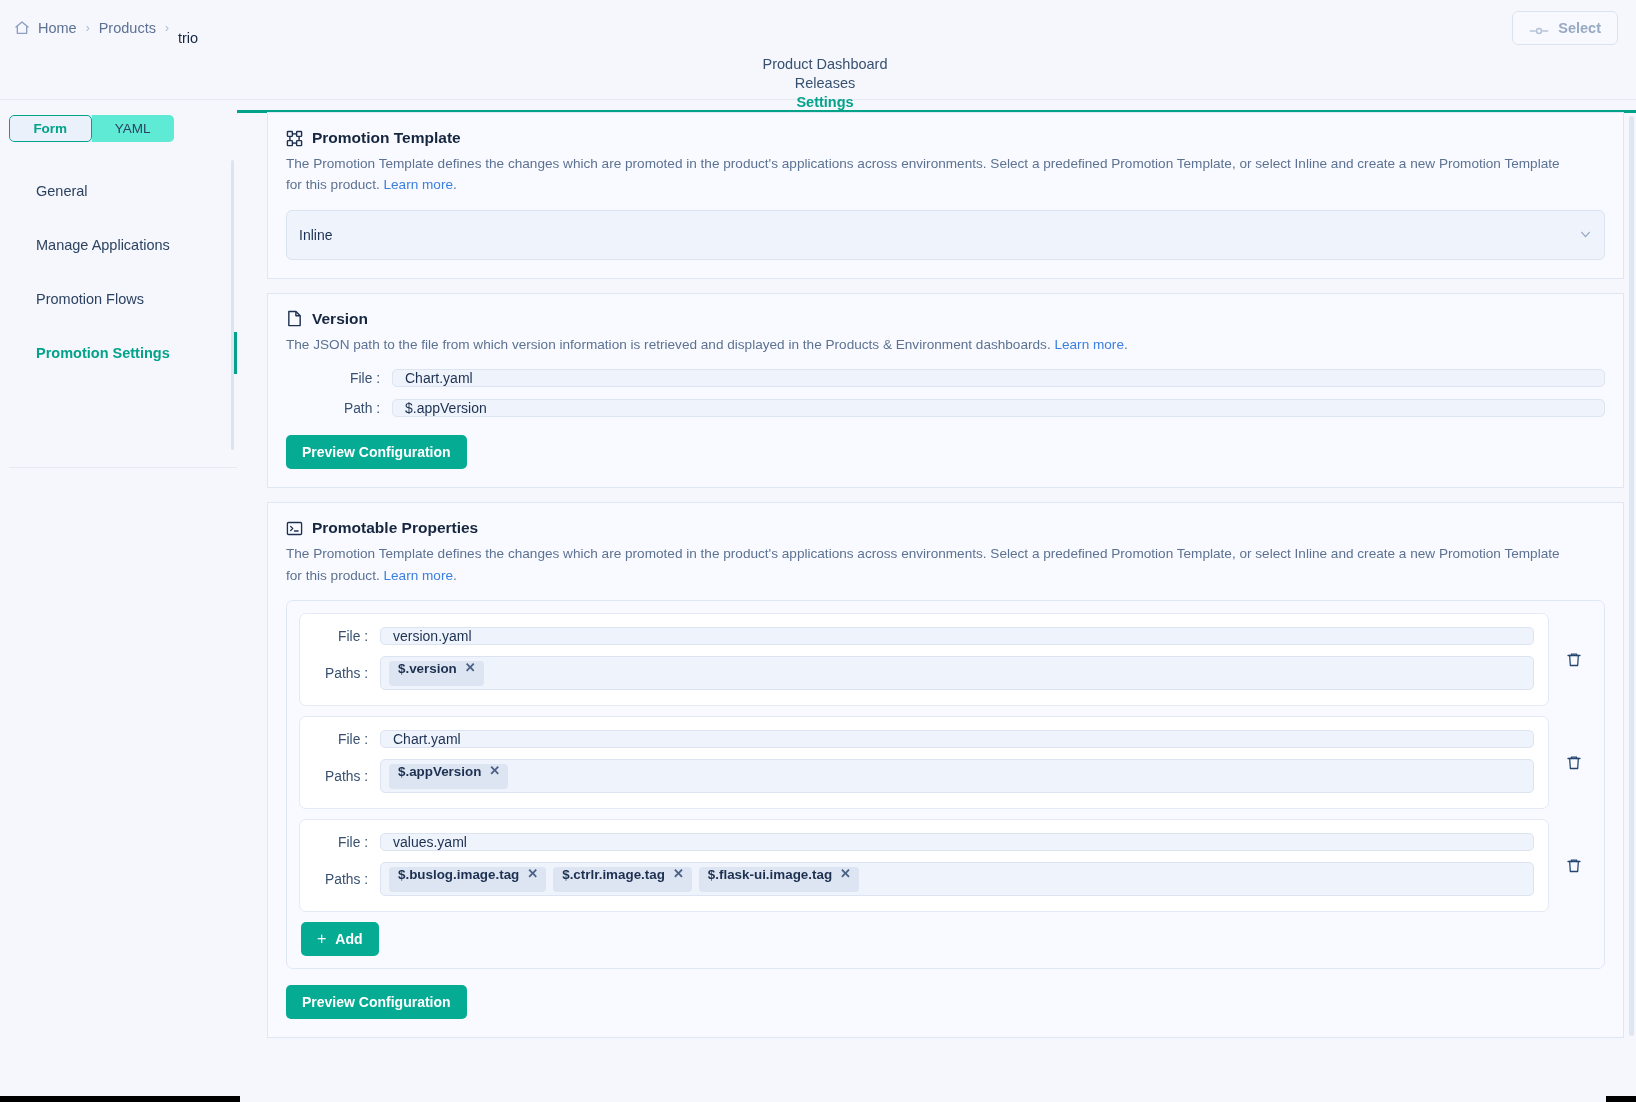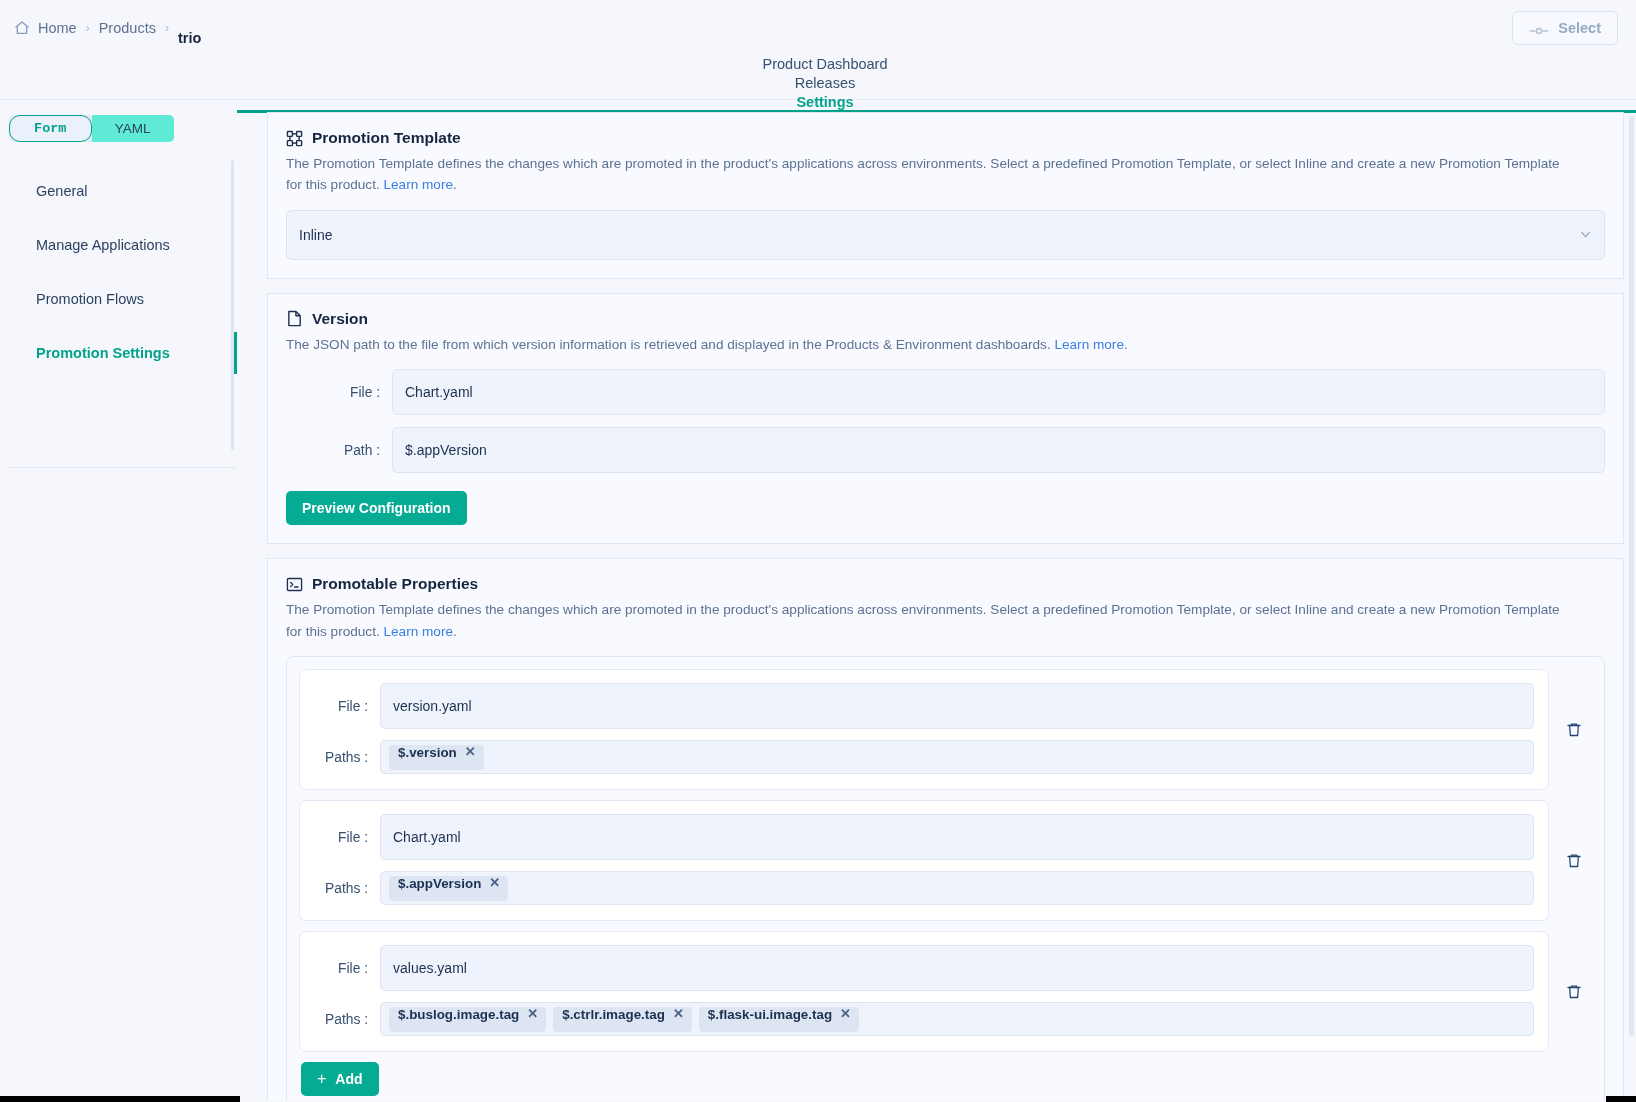--- a/index.html
+++ b/index.html
@@ -15,21 +15,21 @@
   .topbar {
     height: 56px;
     display: flex; align-items: center;
     padding: 0 18px 0 14px;
     background: #f5f7fd;
   }
   .crumbs { display: flex; align-items: center; gap: 8px; font-size: 14.5px; }
   .home-icon { width: 16px; height: 16px; display: inline-block; color: #8b9ec0; }
   .crumb-link { color: #5d7292; text-decoration: none; font-size: 14.5px; }
   .crumb-sep { color: #adbbd2; font-size: 12px; padding: 0 1px; }
-  .crumb-current { color: #16263f; font-size: 14.5px; font-weight: 700; margin-top: 20px; }
+  .crumb-current { color: #16263f; font-size: 14.5px; font-weight: 400; margin-top: 20px; }
   .spacer { flex: 1 1 auto; }
   .commit-btn {
     display: flex; align-items: center; gap: 9px;
     height: 34px; padding: 0 16px;
     border: 1px solid #dbe3f1; border-radius: 6px;
     background: #f7f9fe; color: #98a9c4;
     font-size: 14.5px; font-weight: 700;
     cursor: default;
   }
   .commit-icon { width: 20px; height: 10px; display: block; color: #b4c2d8; }
@@ -72,21 +72,21 @@
   }
   .seg-btn {
     flex: 1 1 50%;
     display: flex; align-items: center; justify-content: center;
     font-size: 13.5px; color: #2c4260;
     cursor: pointer;
     background: #5eead4;
   }
   .seg-btn.active {
     background: #eaf1fb; color: #03a28a; font-weight: 600;
-    border: 1.5px solid #03a28a; border-radius: 11px; font-family: Liberation Mono, monospace;
+    border: 1.5px solid #03a28a; border-radius: 5px;
   }
   .nav { list-style: none; }
   .nav-item {
     height: 54px; display: flex; align-items: center;
     padding-left: 36px;
     font-size: 14.5px; color: #2c4260;
     cursor: pointer; position: relative;
   }
   .nav-item.active { color: #03a28a; font-weight: 700; }
   .nav-item.active::after {
@@ -138,21 +138,21 @@
   }
   .select .val { flex: 1 1 auto; }
   .chev { width: 13px; height: 13px; color: #97a8c4; display: block; }
 
   .frow { display: flex; align-items: center; margin-bottom: 12px; }
   .flabel {
     width: 106px; flex: 0 0 106px; text-align: right; padding-right: 12px;
     font-size: 13.8px; color: #37506f;
   }
   .finput {
-    flex: 1 1 auto; height: 46px;
+    flex: 1 1 auto; height: 18px;
     display: flex; align-items: center; padding: 0 12px;
     border: 1px solid #dce4f2; border-radius: 5px;
     background: #eef3fc;
     font-size: 14px; color: #1d3050;
     cursor: text;
   }
 
   .btn-primary {
     display: inline-flex; align-items: center; gap: 9px;
     height: 34px; padding: 0 16px;

